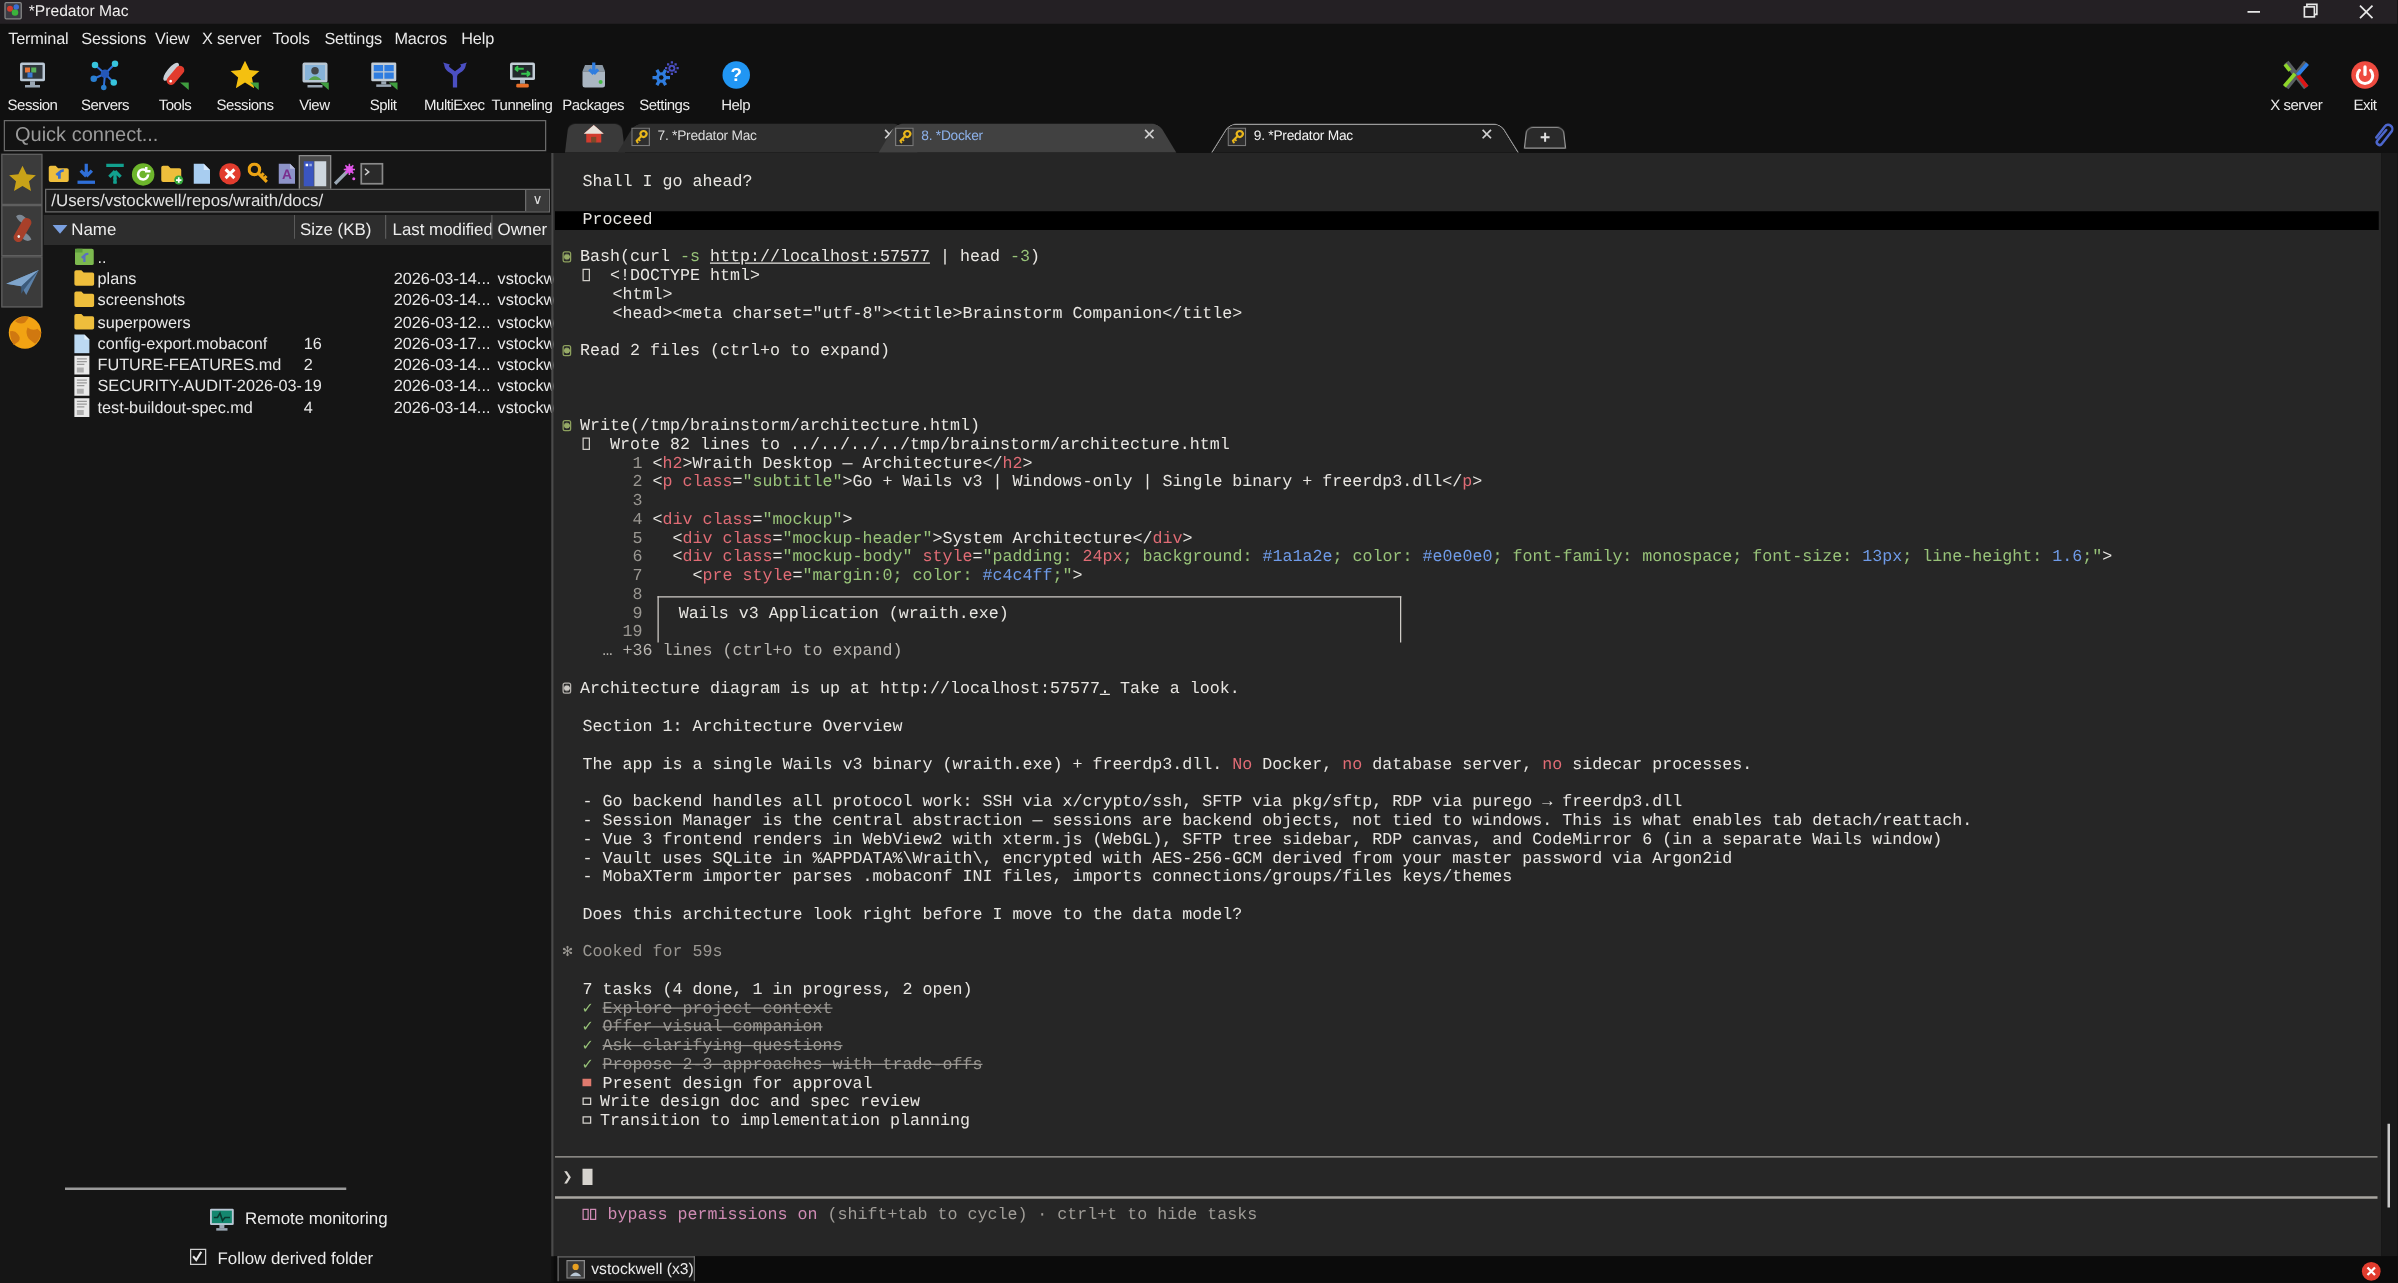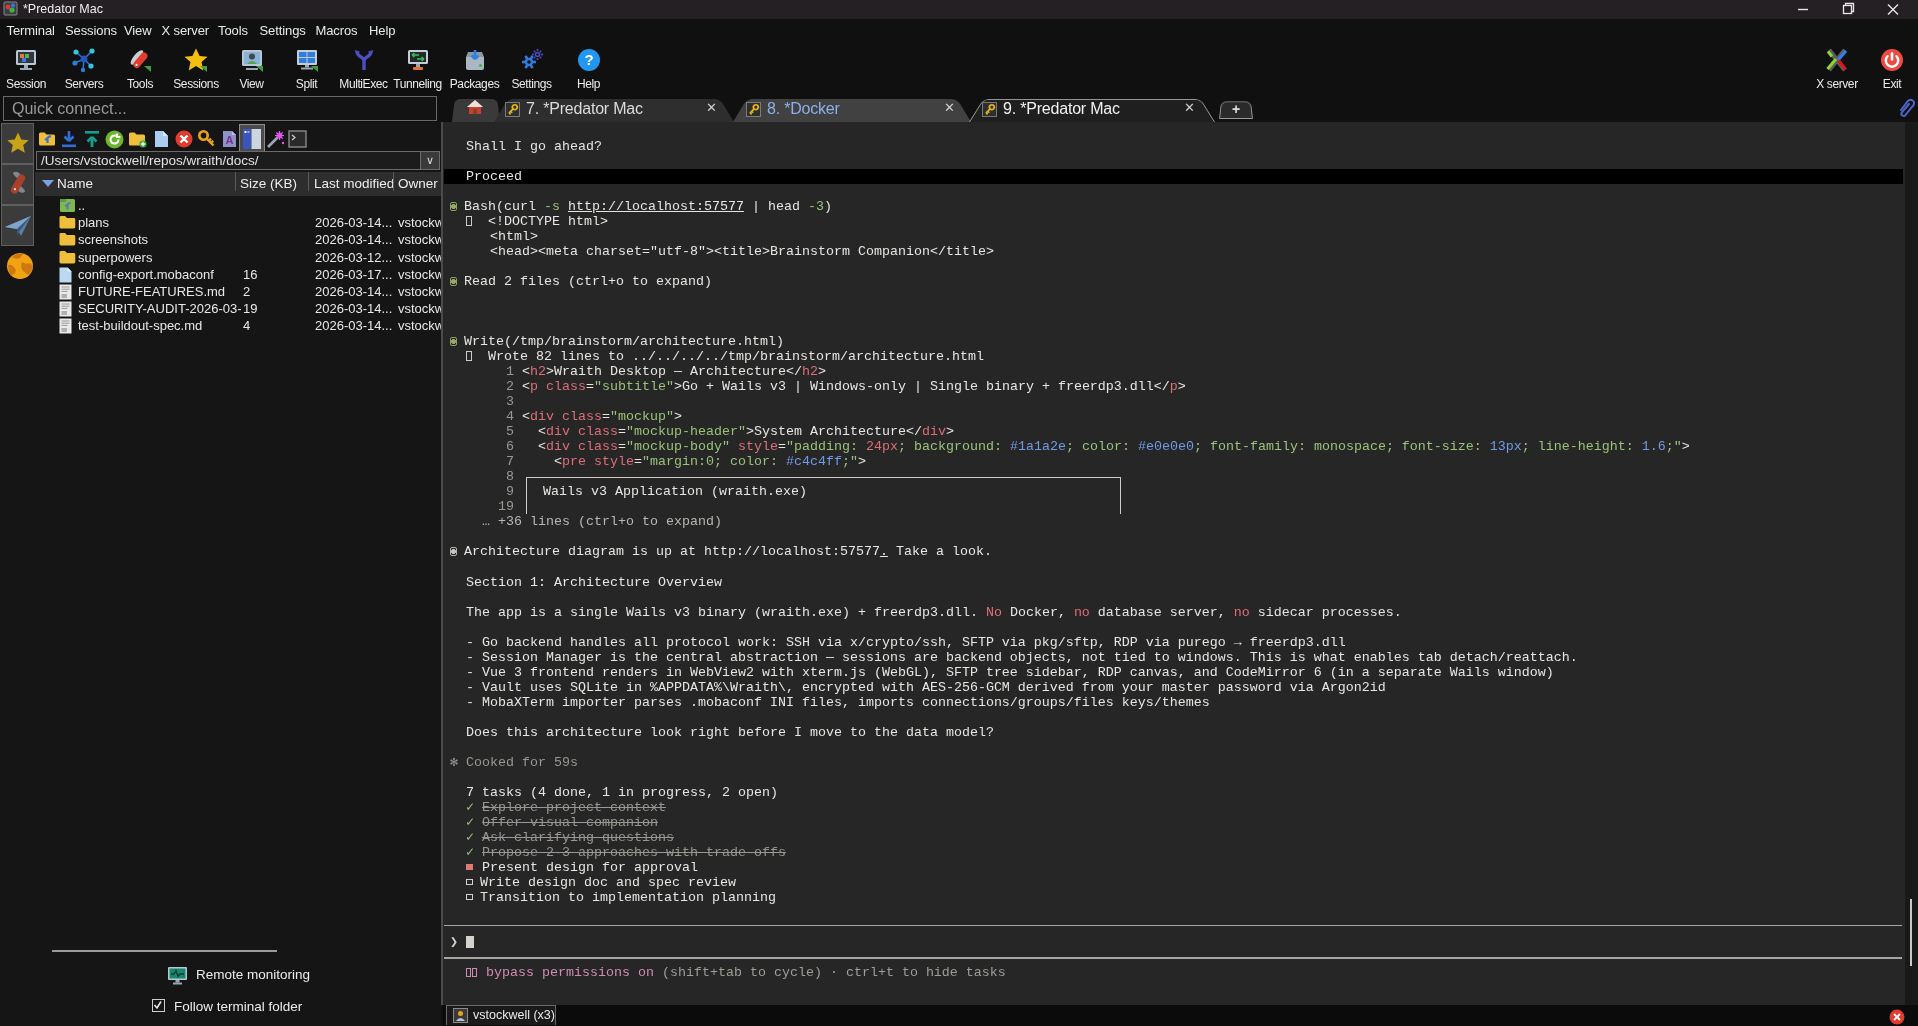--- a/index.html
+++ b/index.html
@@ -14,21 +14,21 @@
 
 .tbi{position:absolute;top:46px;width:80px;text-align:center}
 .tbic{height:28px;display:flex;align-items:center;justify-content:center}
 .tbl{color:#ececec;font-size:12px;margin-top:3px;letter-spacing:-0.4px}
 
 #qc{position:absolute;left:3px;top:96px;width:434px;height:25px;background:#131313;border:1px solid #6a6a6a;color:#9a9a9a;font-size:16px;line-height:23px;padding-left:8px}
 
 .tab{position:absolute;top:96px;height:26px}
 .tabshape{position:absolute;left:0;top:0;width:100%;height:100%;border-radius:6px 6px 0 0}
 .tabc{position:absolute;top:0;left:0;width:100%;height:100%;display:flex;align-items:center}
-.tx{color:#c8c8c8;font-size:16px;margin-left:8px;letter-spacing:-0.2px}
+.tx{color:#c8c8c8;font-size:11px;margin-left:8px;letter-spacing:-0.2px}
 .tclose{position:absolute;color:#d0d0d0;font-size:13px;top:4px}
 
 #sidebar{position:absolute;left:0;top:122px;width:441px;height:904px;background:#151515}
 .sbtn{position:absolute;left:1px;width:33px;height:41px;background:#3b3b3b;border:1px solid #5f5f5f;display:flex;align-items:center;justify-content:center}
 #fpath{position:absolute;left:36px;top:151px;width:404px;height:19px;background:#1c1c1c;border:1px solid #6b6b6b;color:#e2e2e2;font-size:13.5px;line-height:17px;padding-left:4px}
 #fpdd{position:absolute;left:420px;top:152px;width:19px;height:17px;background:#3a3a3a;border-left:1px solid #6b6b6b;color:#ddd;font-size:11px;text-align:center;line-height:17px}
 #fhead{position:absolute;left:35px;top:172px;width:406px;height:23.5px;background:#2d2d2d;color:#ededed;font-size:13.5px;line-height:23.5px}
 #fhead span{position:absolute;top:0}
 .hsep{position:absolute;top:2px;height:19px;width:1px;background:#5a5a5a}
 .fbi{position:absolute;top:127px;width:26px;height:24px;display:flex;align-items:center;justify-content:center}
@@ -291,21 +291,21 @@
               <line x1="7.5" y1="6.6" x2="7.5" y2="12.5" stroke="#e8b61c" stroke-width="1.7"></line>
               <line x1="7.5" y1="10" x2="9.6" y2="10" stroke="#e8b61c" stroke-width="1.5"></line>
               <line x1="7.5" y1="12.3" x2="9.6" y2="12.3" stroke="#e8b61c" stroke-width="1.5"></line>
             </g>
           </svg>
         </span>
         <span class="tx" style="color:#dcdcdc;margin-left:6px">7. *Predator Mac</span>
         <span class="tclose" style="left:212px">✕</span>
       </div>
     </div>
-    <div class="tab" style="left:733px;width:238px">
+    <div class="tab" style="left:703px;width:238px">
       <div class="tabshape" style="background:#414141;transform:perspective(12px) rotateX(3.5deg);transform-origin:bottom"></div>
       <div class="tabc">
         <span style="margin-left:13px;display:inline-flex">
           <svg width="15" height="15" viewBox="0 0 15 15">
             <rect x="0.5" y="0.5" width="14" height="14" fill="#2e2e2e" stroke="#7a7a7a"></rect>
             <g transform="rotate(45 7.5 7.5)">
               <circle cx="7.5" cy="4.2" r="2.4" fill="none" stroke="#e8b61c" stroke-width="1.7"></circle>
               <line x1="7.5" y1="6.6" x2="7.5" y2="12.5" stroke="#e8b61c" stroke-width="1.7"></line>
               <line x1="7.5" y1="10" x2="9.6" y2="10" stroke="#e8b61c" stroke-width="1.5"></line>
               <line x1="7.5" y1="12.3" x2="9.6" y2="12.3" stroke="#e8b61c" stroke-width="1.5"></line>
@@ -559,21 +559,21 @@
         <path d="M4 8 h3 l2 -3.5 2 6 2 -2.5 h4" stroke="#0a3a30" stroke-width="1.3" fill="none"></path>
         <rect x="8.5" y="14" width="4" height="2.5" fill="#9aa7b4"></rect>
         <rect x="6" y="16.5" width="9" height="2" fill="#9aa7b4"></rect>
       </svg></div>
     <div class="abs" style="left:196px;top:967px;color:#ececec;font-size:13.5px">Remote monitoring</div>
     <div class="abs" style="left:152px;top:999px;width:13px;height:13px;border:1.5px solid #cfcfcf;background:#161616">
       <svg width="10" height="10" style="position:absolute;left:0px;top:0px">
         <path d="M1.5 5 l2.5 3 4-6.5" stroke="#e8e8e8" stroke-width="1.6" fill="none"></path>
       </svg>
     </div>
-    <div class="abs" style="left:174px;top:999px;color:#ececec;font-size:13.5px">Follow terminal folder</div>
+    <div class="abs" style="left:174px;top:999px;color:#ececec;font-size:13.5px">Follow derived folder</div>
     <div class="abs" style="left:441px;top:122px;width:2px;height:883px;background:#4a4a4a"></div>
     <div class="abs" style="left:444px;top:931px;color:#b0b0b0;font-size:12px;font-weight:bold">❯</div>
     <div id="term"></div>
     <div class="abs" style="left:444px;top:168.9px;width:1459px;height:15px;background:#000"></div>
     <div class="abs" style="left:525.5px;top:476.6px;width:595px;height:37.5px;border:1px solid #cfccc7;border-bottom:none"></div>
     <div class="tl" style="top:484.4px;left:543px">Wails v3 Application (wraith.exe)</div>
     <div class="abs" style="left:444px;top:925.2px;width:1458px;height:1.2px;background:#a8a5a0"></div>
     <div class="abs" style="left:444px;top:957.4px;width:1458px;height:1.2px;background:#a8a5a0"></div>
     <div class="tl" style="top:138.9px">  Shall I go ahead?</div>
 <div class="tl" style="top:168.9px">  Proceed</div>

